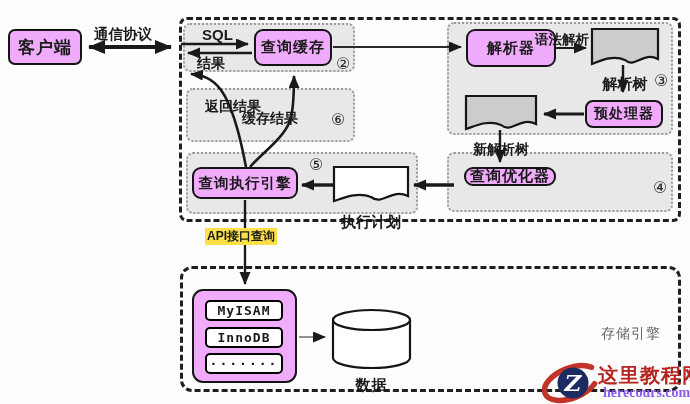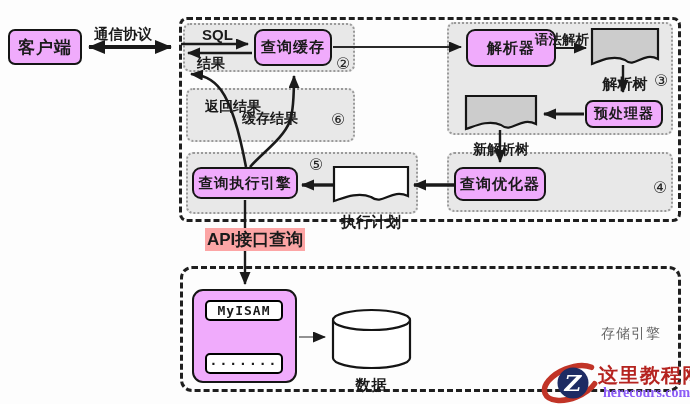--- a/index.html
+++ b/index.html
@@ -158,46 +158,47 @@
 
   <div class="node" style="left:254px; top:29px; width:78px; height:37px;">
     <span>查询缓存</span>
   </div>
   <div class="node" style="left:466px; top:29px; width:90px; height:38px;">
     <span>解析器</span>
   </div>
   <div class="node" style="left:585px; top:100px; width:78px; height:28px; font-size:14px; border-radius:8px;">
     <span>预处理器</span>
   </div>
-  <div class="node" style="left:454px; top:167px; width:92px; height:34px;">
+  <div class="node" style="left:464px; top:167px; width:92px; height:19px;">
     <span>查询优化器</span>
   </div>
   <div class="node" style="left:192px; top:167px; width:106px; height:32px; font-size:14.5px;">
     <span>查询执行引擎</span>
   </div>
 
   <div class="doc-label" style="left:592px; top:35px; width:66px; font-size:15px;">解析树</div>
   <div class="doc-label" style="left:466px; top:101px; width:70px; font-size:14px;">新解析树</div>
   <div class="doc-label" style="left:334px; top:173px; width:74px; font-size:15px;">执行计划</div>
 
   <div class="lbl" style="left:202px; top:26px; font-size:15px;">SQL</div>
   <div class="lbl" style="left:197px; top:55px;">结果</div>
   <div class="lbl" style="left:205px; top:98px;">返回结果</div>
   <div class="lbl" style="left:242px; top:110px;">缓存结果</div>
   <div class="lbl" style="left:535px; top:31px; font-size:13.5px;">语法解析</div>
-  <div class="lbl" style="left:205px; top:228px; font-size:17px; background:#fca5a5; padding:0 2px;">API接口查询</div>
+  <div class="lbl" style="left:205px; top:228px; font-size:12px; background:#fde047; padding:0 2px;">API接口查询</div>
 
   <div class="badge" style="left:336px; top:54px;">②</div>
   <div class="badge" style="left:654px; top:71px;">③</div>
   <div class="badge" style="left:653px; top:178px;">④</div>
   <div class="badge" style="left:309px; top:155px;">⑤</div>
   <div class="badge" style="left:331px; top:110px;">⑥</div>
 
   <div class="node" style="left:192px; top:289px; width:105px; height:94px; border-radius:11px;"></div>
   <div class="engine-box" style="left:205px; top:300px; width:78px; height:21px;">MyISAM</div>
+  <div class="engine-box" style="left:205px; top:327px; width:78px; height:21px;">InnoDB</div>
   <div class="engine-box" style="left:205px; top:353px; width:78px; height:21px; letter-spacing:2px;">·······</div>
 
   <div class="doc-label" style="left:334px; top:336px; width:75px; font-size:15px; letter-spacing:1px;">数据</div>
 
   <div class="lbl" style="left:601px; top:325px; font-weight:normal; color:#666; letter-spacing:1px;">存储引擎</div>
 
   <div class="lbl" style="left:598px; top:362px; font-size:20px; color:#b5231f; letter-spacing:1px; z-index:8;">这里教程网</div>
   <div class="lbl" style="left:603px; top:385px; font-size:14px; color:#8b5cf6; font-family:'Liberation Serif','DejaVu Serif',serif; z-index:8;">herecours.com</div>
 
 </div>

